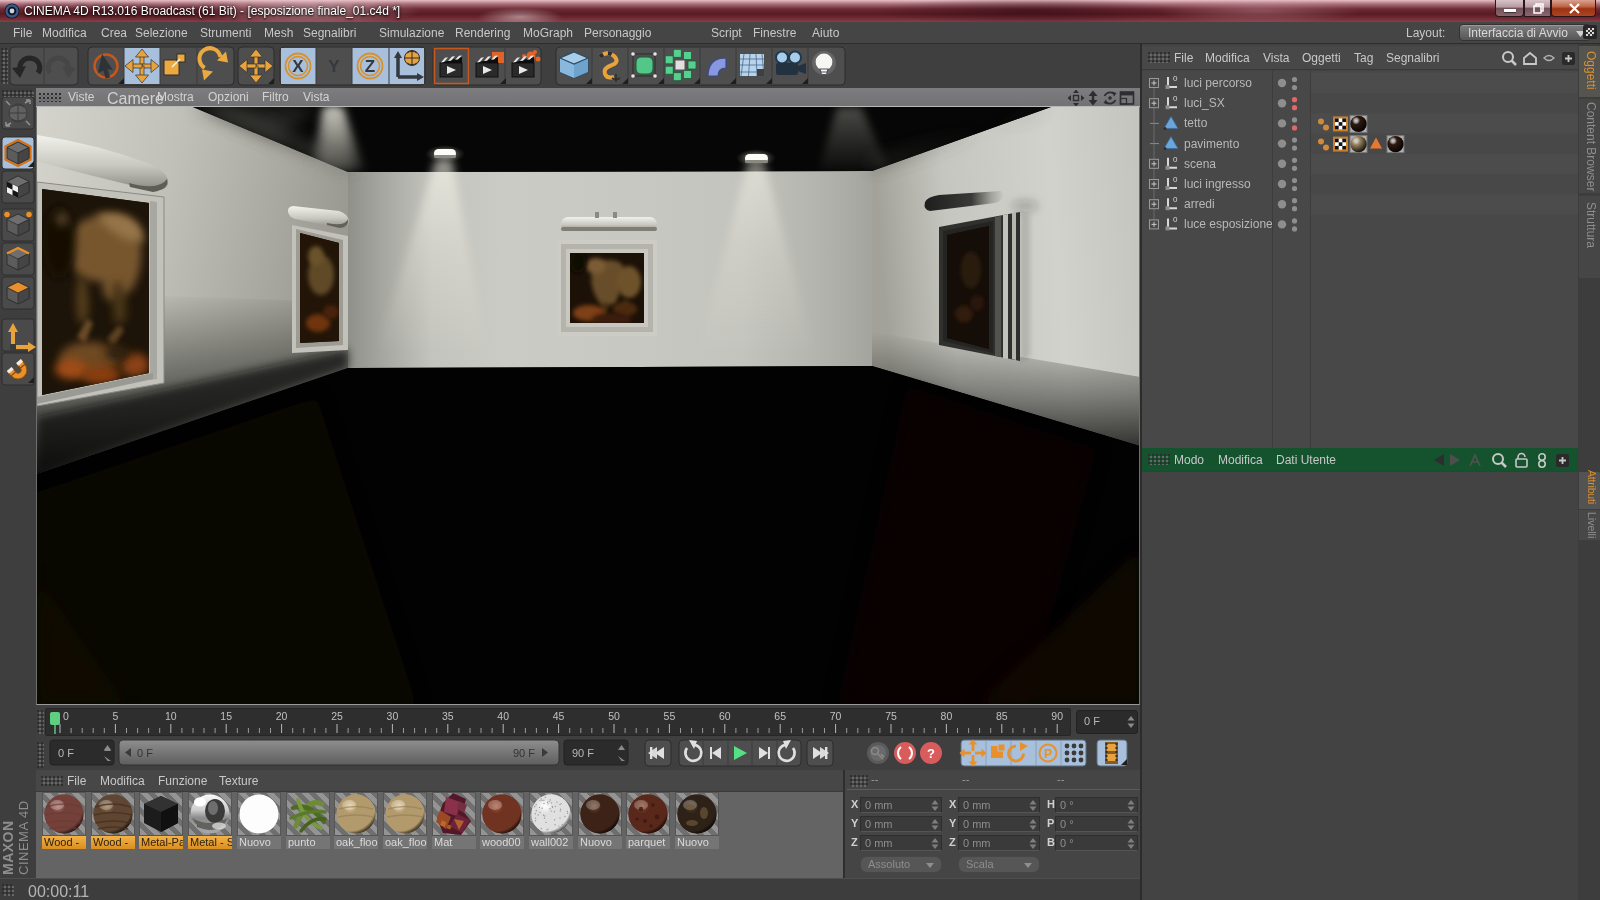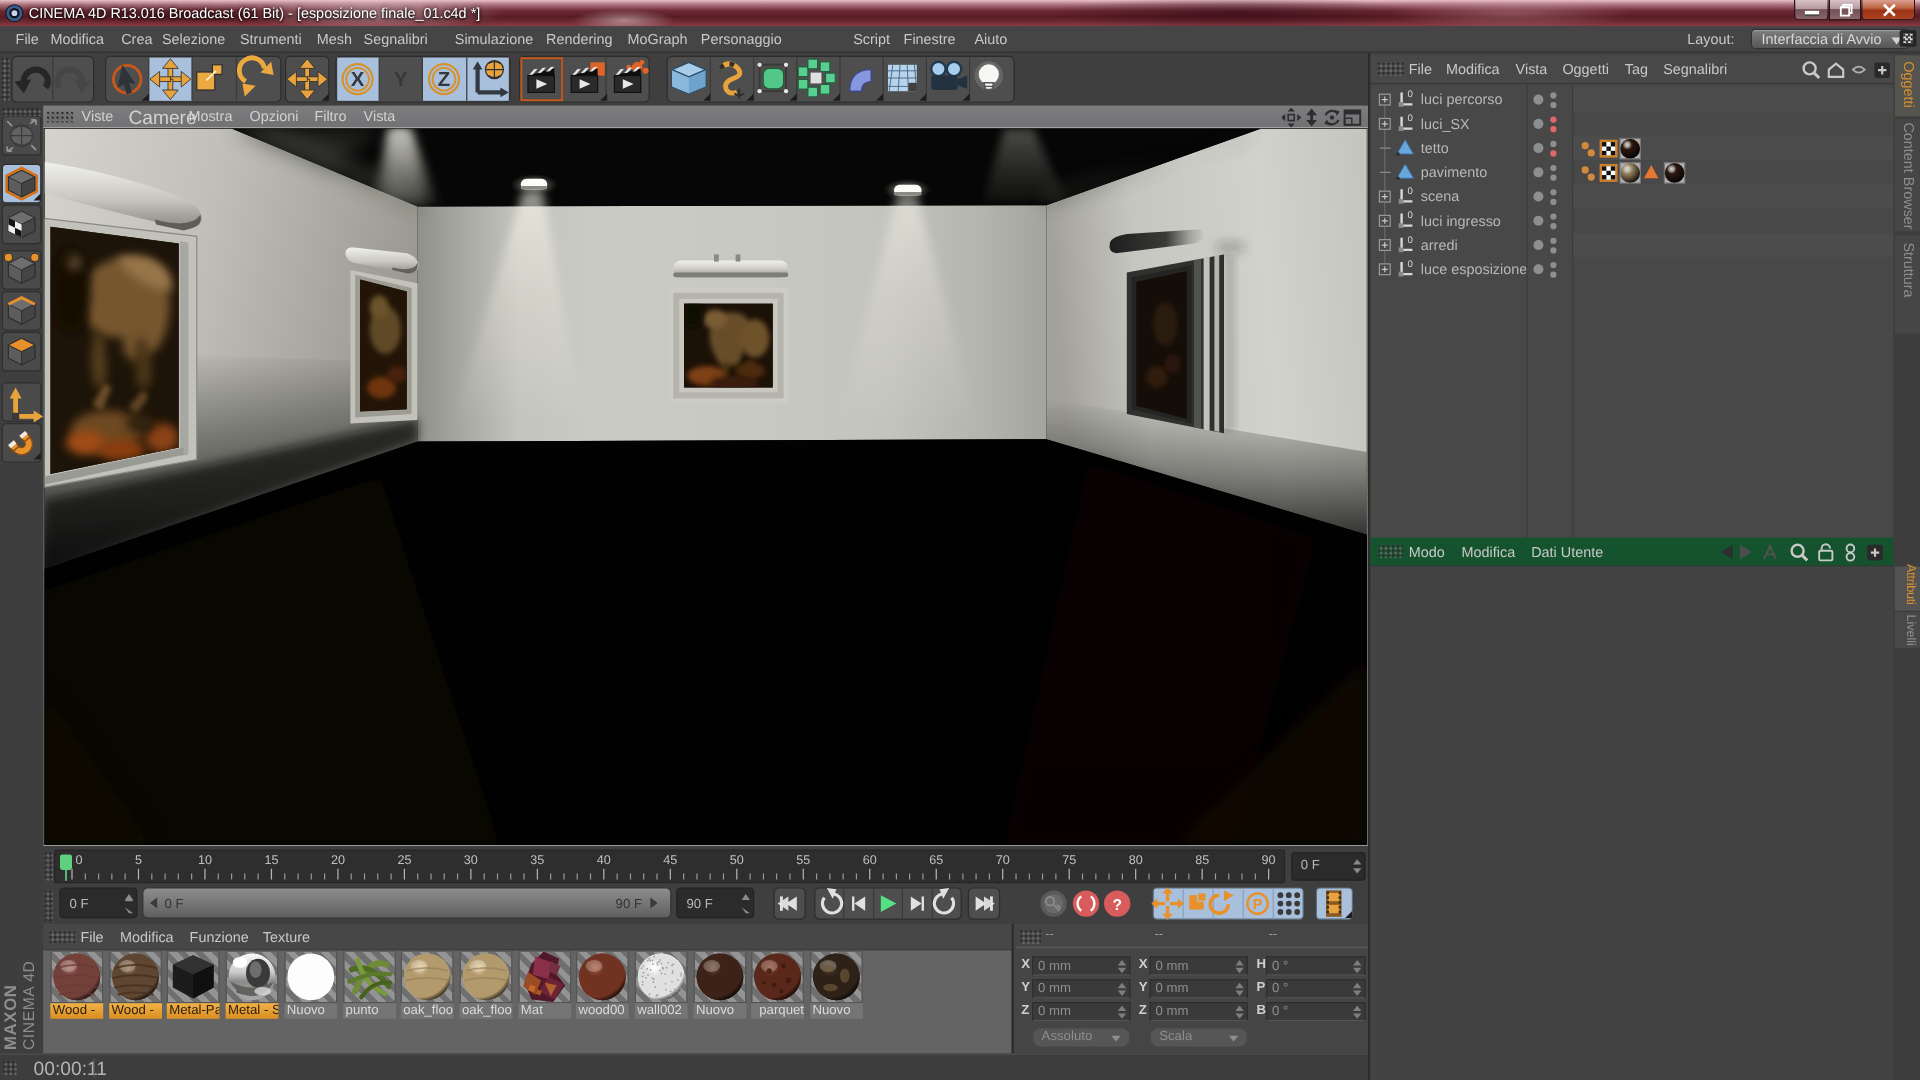--- a/index.html
+++ b/index.html
@@ -1036,21 +1036,21 @@
                 <stop offset="1" stop-color="#000000aa"></stop>
               </radialGradient>
             </defs>
             <circle cx="21" cy="21" r="19.5" fill="#3d2317"></circle>
             <circle cx="21" cy="21" r="19.5" fill="url(#gbrown)"></circle>
             <ellipse cx="14" cy="12" rx="7" ry="5" fill="#ffffff40"></ellipse>
           </svg>
         </div>
         <div class="abs" style="left:0;top:44px;width:44px;height:13px;background:#757575;color:#dadada;font-size:11px;padding-left:2px;overflow:hidden;white-space:nowrap;">Nuovo</div>
       </div>
-      <div class="abs" style="left:590px;top:0px;width:44px;height:58px;text-align:right;">
+      <div class="abs" style="left:590px;top:0px;width:44px;height:58px;">
         <div class="abs" style="left:0;top:0;width:44px;height:44px;background:repeating-linear-gradient(45deg,#949494 0 5px,#6f6f6f 5px 10px);border:1px solid #555;">
           <svg width="42" height="42" style="position:absolute;left:0;top:0">
             <defs>
               <radialGradient id="gparquet" cx="0.35" cy="0.3" r="0.75">
                 <stop offset="0" stop-color="#8a4a30"></stop>
                 <stop offset="0.25" stop-color="#5a281a"></stop>
                 <stop offset="0.85" stop-color="#5a281a"></stop>
                 <stop offset="1" stop-color="#000000aa"></stop>
               </radialGradient>
             </defs>

